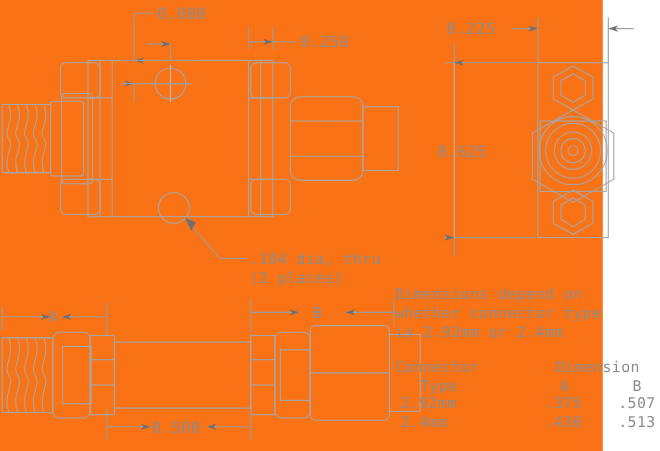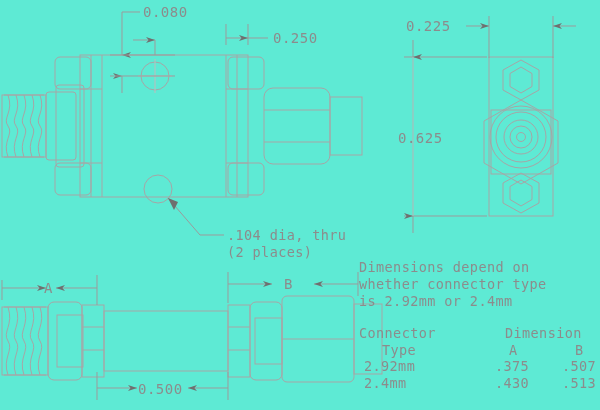--- a/index.html
+++ b/index.html
@@ -1,18 +1,18 @@
 <!DOCTYPE html>
 <html><head>
 <meta charset="utf-8">
 <style>
   html,body{margin:0;padding:0;background:#ffffff;}
   body{width:600px;height:410px;overflow:hidden;
        font-family:"DejaVu Sans Mono", monospace;}
-  #sheet{position:relative;width:600px;height:410px;background:#5eead4;}
+  #sheet{position:relative;width:548px;height:410px;background:#f97316;}
   svg{display:block;position:absolute;left:0;top:0;}
   .dimtxt{font-family:"DejaVu Sans Mono", monospace;font-size:14px;fill:#8c8c8c;letter-spacing:0.5px;}
   .notetxt{font-family:"DejaVu Sans Mono", monospace;font-size:13.5px;fill:#8c8c8c;letter-spacing:0.4px;}
   .tbltxt{font-family:"DejaVu Sans Mono", monospace;font-size:13.5px;fill:#8c8c8c;letter-spacing:0.4px;}
 </style>
 </head>
 <body>
 
 <div id="sheet">
 

